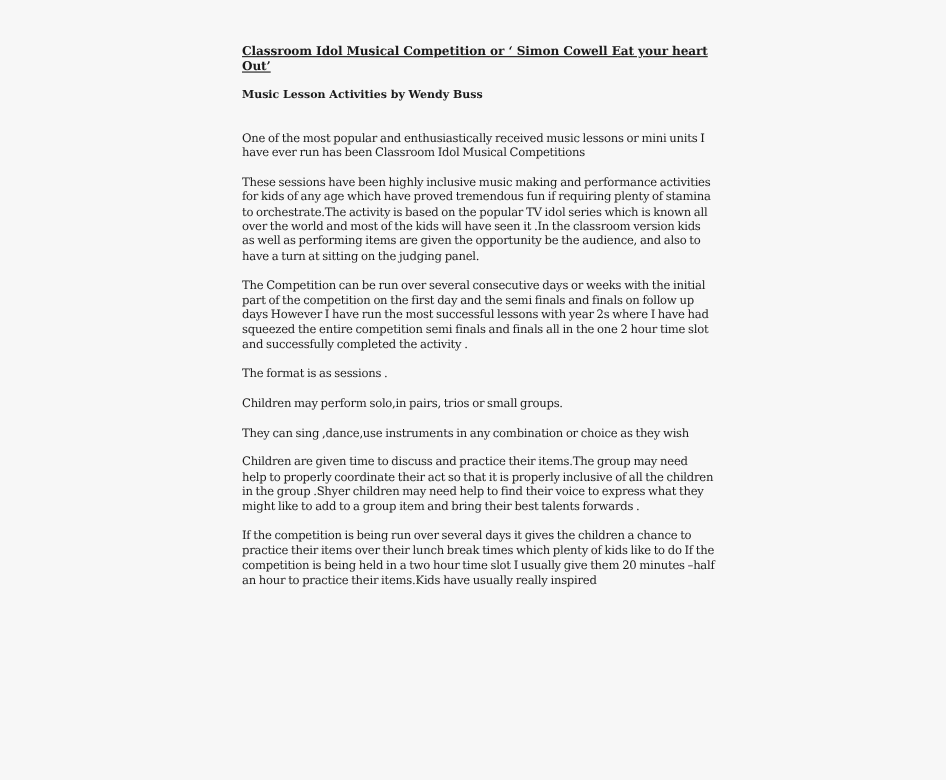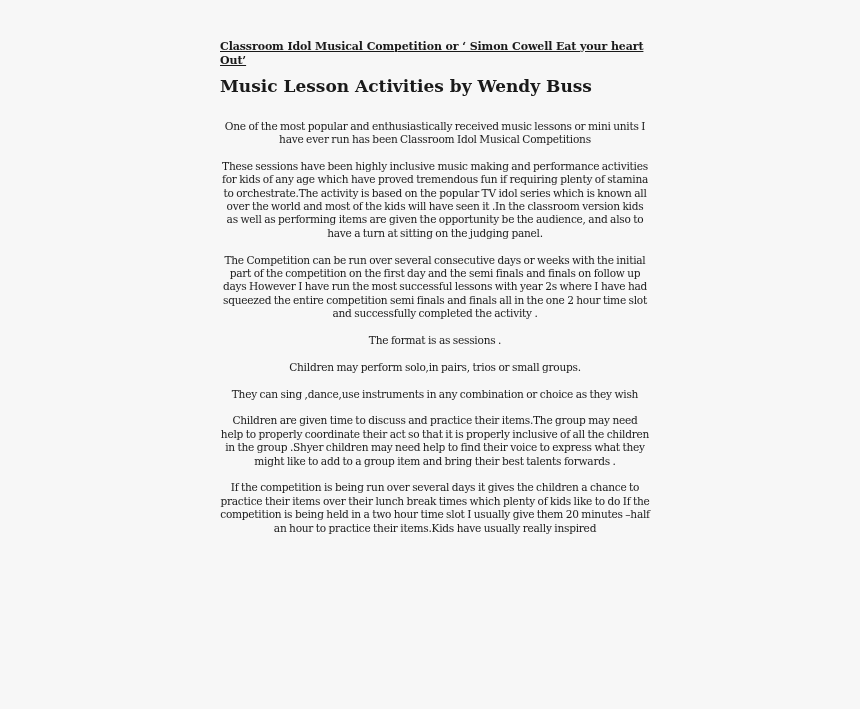--- a/index.html
+++ b/index.html
@@ -26,32 +26,31 @@
     .title {
       font-weight: bold;
       text-decoration: underline;
       font-size: 11px;
       line-height: 13.5px;
       margin: 0;
       letter-spacing: -0.1px;
     }
     .subtitle {
       font-weight: bold;
-      font-size: 17px;
+      font-size: 10px;
       line-height: 13.5px;
       margin: 13px 0 0 0;
     }
     .body {
       margin-top: 26px;
     }
     .para {
       margin: 0 0 13.4px 0;
       letter-spacing: -0.25px;
       word-spacing: -0.5px;
-      text-align: center;
     }
   </style>
 </head>
 <body>
 
 <div class="page">
   <p class="title">Classroom Idol Musical Competition or ‘ Simon Cowell Eat your heart Out’</p>
   <p class="subtitle">Music Lesson Activities by Wendy Buss</p>
   <div class="body">
     <p class="para">One of the most popular and enthusiastically received  music lessons or mini units I have ever run  has been Classroom Idol Musical Competitions</p>

